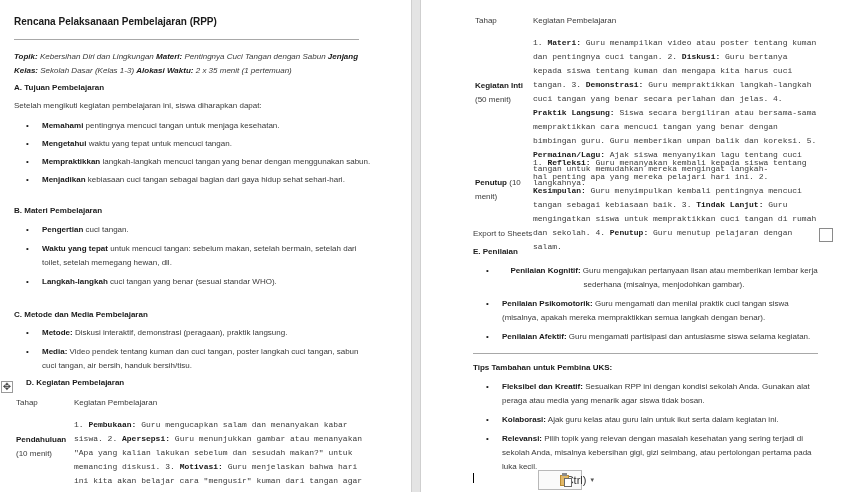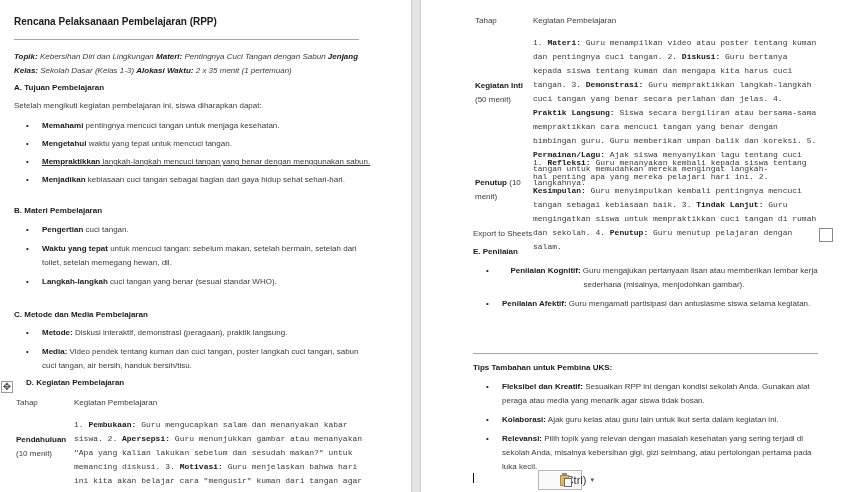--- a/index.html
+++ b/index.html
@@ -47,21 +47,21 @@
   <div class="abs para" style="left:14px; top:50px; width:350px;">
     <b>Topik:</b><span> Kebersihan Diri dan Lingkungan </span><b>Materi:</b><span> Pentingnya Cuci Tangan dengan Sabun </span><b>Jenjang Kelas:</b><span> Sekolah Dasar (Kelas 1-3) </span><b>Alokasi Waktu:</b><span> 2 x 35 menit (1 pertemuan)</span>
   </div>
 
   <div class="abs h" style="left:14px; top:83px;">A. Tujuan Pembelajaran</div>
   <div class="abs" style="left:14px; top:101px;">Setelah mengikuti kegiatan pembelajaran ini, siswa diharapkan dapat:</div>
 
   <ul class="abs bullets" style="left:26px; top:119px; width:345px;">
     <li style="margin-bottom:4px;"><b>Memahami</b><span> pentingnya mencuci tangan untuk menjaga kesehatan.</span></li>
     <li style="margin-bottom:4px;"><b>Mengetahui</b><span> waktu yang tepat untuk mencuci tangan.</span></li>
-    <li style="margin-bottom:4px;text-decoration:underline;"><b>Mempraktikkan</b><span> langkah-langkah mencuci tangan yang benar dengan menggunakan sabun.</span></li>
+    <li style="margin-bottom:4px;"><b>Mempraktikkan</b><span> langkah-langkah mencuci tangan yang benar dengan menggunakan sabun.</span></li>
     <li><b>Menjadikan</b><span> kebiasaan cuci tangan sebagai bagian dari gaya hidup sehat sehari-hari.</span></li>
   </ul>
 
   <div class="abs h" style="left:14px; top:206px;">B. Materi Pembelajaran</div>
   <ul class="abs bullets" style="left:26px; top:223px; width:345px;">
     <li style="margin-bottom:5px;"><b>Pengertian</b><span> cuci tangan.</span></li>
     <li style="margin-bottom:5px;"><b>Waktu yang tepat</b><span> untuk mencuci tangan: sebelum makan, setelah bermain, setelah dari toilet, setelah memegang hewan, dll.</span></li>
     <li><b>Langkah-langkah</b><span> cuci tangan yang benar (sesuai standar WHO).</span></li>
   </ul>
 
@@ -105,20 +105,21 @@
 <div class="cell-act" style="left:533px; top:156px; width:285px;">
   <span>1. </span><b>Refleksi:</b><span> Guru menanyakan kembali kepada siswa tentang hal penting apa yang mereka pelajari hari ini. 2. </span><b>Kesimpulan:</b><span> Guru menyimpulkan kembali pentingnya mencuci tangan sebagai kebiasaan baik. 3. </span><b>Tindak Lanjut:</b><span> Guru mengingatkan siswa untuk mempraktikkan cuci tangan di rumah dan sekolah. 4. </span><b>Penutup:</b><span> Guru menutup pelajaran dengan salam.</span>
 </div>
 
 <div class="abs" style="left:473px; top:229px;">Export to Sheets</div>
 <div class="checkbox"></div>
 
 <div class="abs h" style="left:473px; top:247px;">E. Penilaian</div>
 <ul class="abs bullets" style="left:486px; top:264px; width:340px;">
   <li style="margin-bottom:5px;text-align:center;"><b>Penilaian Kognitif:</b><span> Guru mengajukan pertanyaan lisan atau memberikan lembar kerja sederhana (misalnya, menjodohkan gambar).</span></li>
+  <li style="margin-bottom:5px;"><b>Penilaian Psikomotorik:</b><span> Guru mengamati dan menilai praktik cuci tangan siswa (misalnya, apakah mereka mempraktikkan semua langkah dengan benar).</span></li>
   <li><b>Penilaian Afektif:</b><span> Guru mengamati partisipasi dan antusiasme siswa selama kegiatan.</span></li>
 </ul>
 
 <div class="abs hr" style="left:473px; top:353px; width:345px;"></div>
 
 <div class="abs h" style="left:473px; top:363px;">Tips Tambahan untuk Pembina UKS:</div>
 <ul class="abs bullets" style="left:486px; top:380px; width:340px;">
   <li style="margin-bottom:5px;"><b>Fleksibel dan Kreatif:</b><span> Sesuaikan RPP ini dengan kondisi sekolah Anda. Gunakan alat peraga atau media yang menarik agar siswa tidak bosan.</span></li>
   <li style="margin-bottom:5px;"><b>Kolaborasi:</b><span> Ajak guru kelas atau guru lain untuk ikut serta dalam kegiatan ini.</span></li>
   <li><b>Relevansi:</b><span> Pilih topik yang relevan dengan masalah kesehatan yang sering terjadi di sekolah Anda, misalnya kebersihan gigi, gizi seimbang, atau pertolongan pertama pada luka kecil.</span></li>

